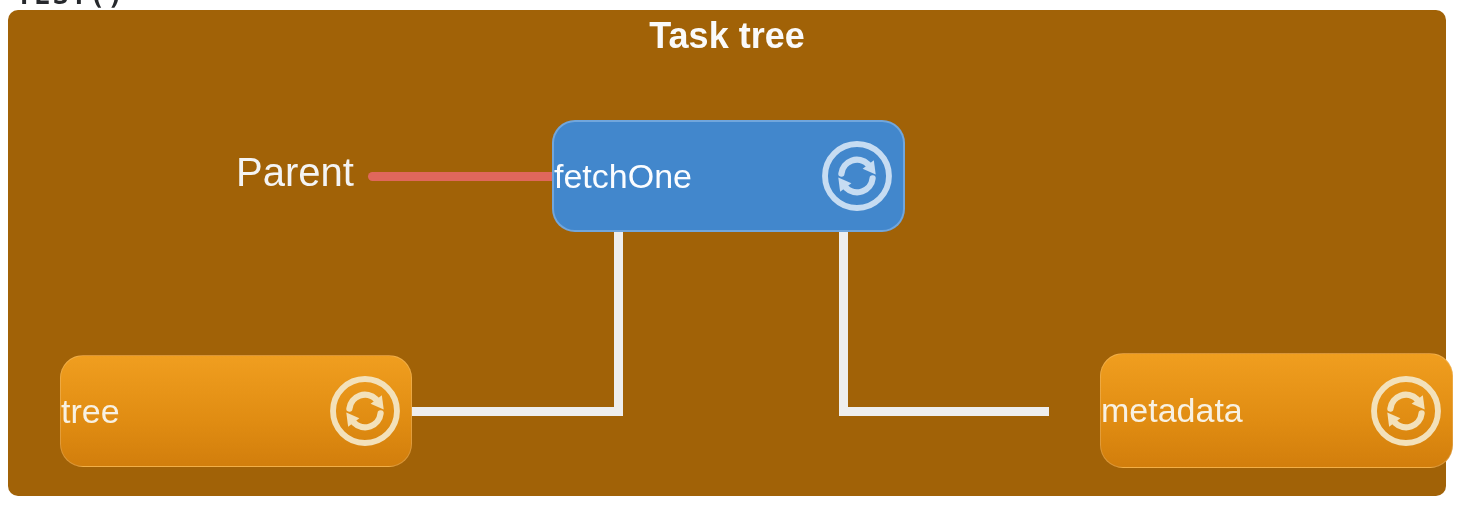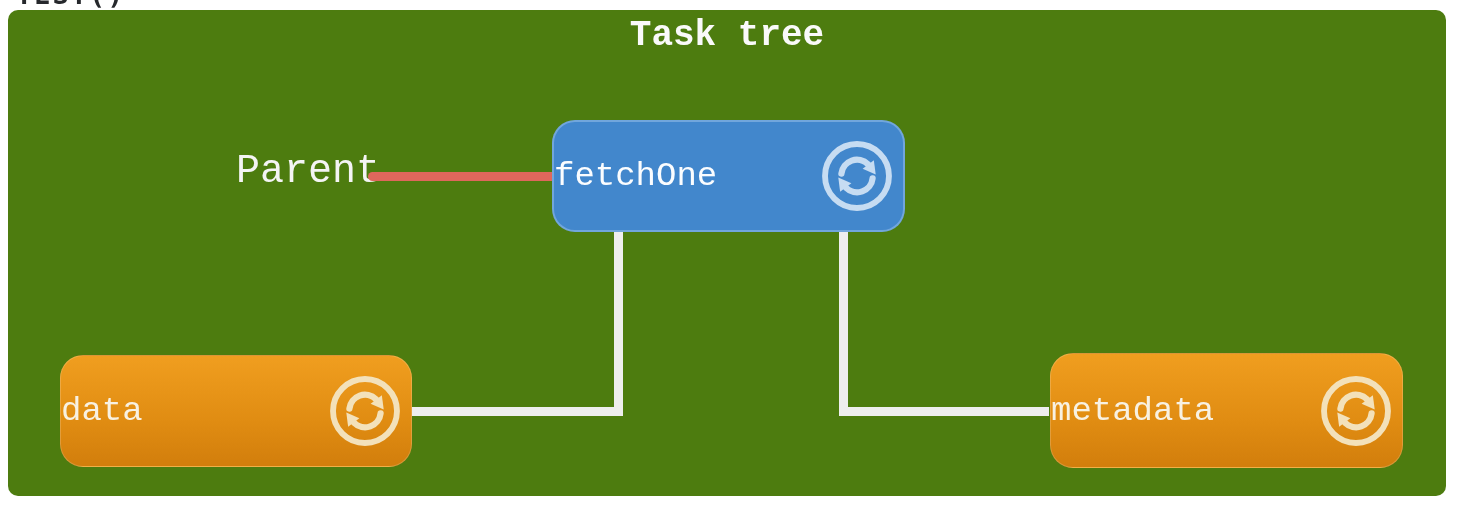--- a/index.html
+++ b/index.html
@@ -15,21 +15,21 @@
     position:absolute;left:16px;top:0;width:210px;height:11px;
     overflow:hidden;z-index:3;
   }
   .clip-frag span{
     display:block;margin-top:-21px;
     font-family:"DejaVu Sans Mono", monospace;
     font-weight:700;font-size:27px;letter-spacing:2px;color:#26282c;
   }
   .panel{
     position:absolute;left:8px;top:10px;width:1438px;height:486px;
-    background:#4d7c0f;border-radius:10px;z-index:1;font-family:Liberation Mono, monospace;
+    background:#a16207;border-radius:10px;z-index:1;
   }
   .title{
     position:absolute;left:0;top:4px;width:100%;
     text-align:center;color:#fafafa;
     font-size:36px;font-weight:700;line-height:44px;
   }
   .node{
     position:absolute;display:flex;align-items:center;justify-content:flex-start;
     border-radius:23px;z-index:2;
   }
@@ -42,21 +42,21 @@
   .node-fetchone .node-label{color:#fbfdff;}
   .node-fetchone .sync-icon{color:#c6dcf2;}
   .node-orange{
     background:linear-gradient(180deg,#f09e1f 0%, #e08c12 60%, #d27e0c 100%);
     border:1px solid rgba(255,255,255,0.18);
     box-sizing:border-box;
   }
   .node-orange .node-label{color:#f8f1e2;}
   .node-orange .sync-icon{color:#f3e1ba;}
   .node-data{left:52px;top:345px;width:352px;height:112px;}
-  .node-metadata{left:1042px;top:343px;width:353px;height:115px;}
+  .node-metadata{left:1092px;top:343px;width:353px;height:115px;}
   .sync-icon{
     position:absolute;right:7px;top:50%;transform:translateY(-50%);
     width:78px;height:78px;display:block;
   }
   .sync-icon svg{width:100%;height:100%;display:block;}
   .annotation-label{
     position:absolute;left:228px;top:142px;
     color:#f4f4f4;font-size:40px;line-height:40px;z-index:2;
   }
   .annotation-line{
@@ -101,21 +101,21 @@
           </g>
           <g transform="rotate(180 50 50)">
             <path d="M30 47 A20 20 0 0 1 64 35" fill="none" stroke="currentColor" stroke-width="8" stroke-linecap="round"></path>
             <polygon points="74,48 71.6,29.8 57.2,40.6" fill="currentColor"></polygon>
           </g>
         </svg>
       </span>
     </div>
 
     <div class="node node-orange node-data">
-      <span class="node-label">data</span>
+      <span class="node-label">tree</span>
       <span class="sync-icon">
         <svg viewBox="0 0 100 100" aria-hidden="true">
           <circle cx="50" cy="50" r="41" fill="none" stroke="currentColor" stroke-width="7.5"></circle>
           <g>
             <path d="M30 47 A20 20 0 0 1 64 35" fill="none" stroke="currentColor" stroke-width="8" stroke-linecap="round"></path>
             <polygon points="74,48 71.6,29.8 57.2,40.6" fill="currentColor"></polygon>
           </g>
           <g transform="rotate(180 50 50)">
             <path d="M30 47 A20 20 0 0 1 64 35" fill="none" stroke="currentColor" stroke-width="8" stroke-linecap="round"></path>
             <polygon points="74,48 71.6,29.8 57.2,40.6" fill="currentColor"></polygon>

